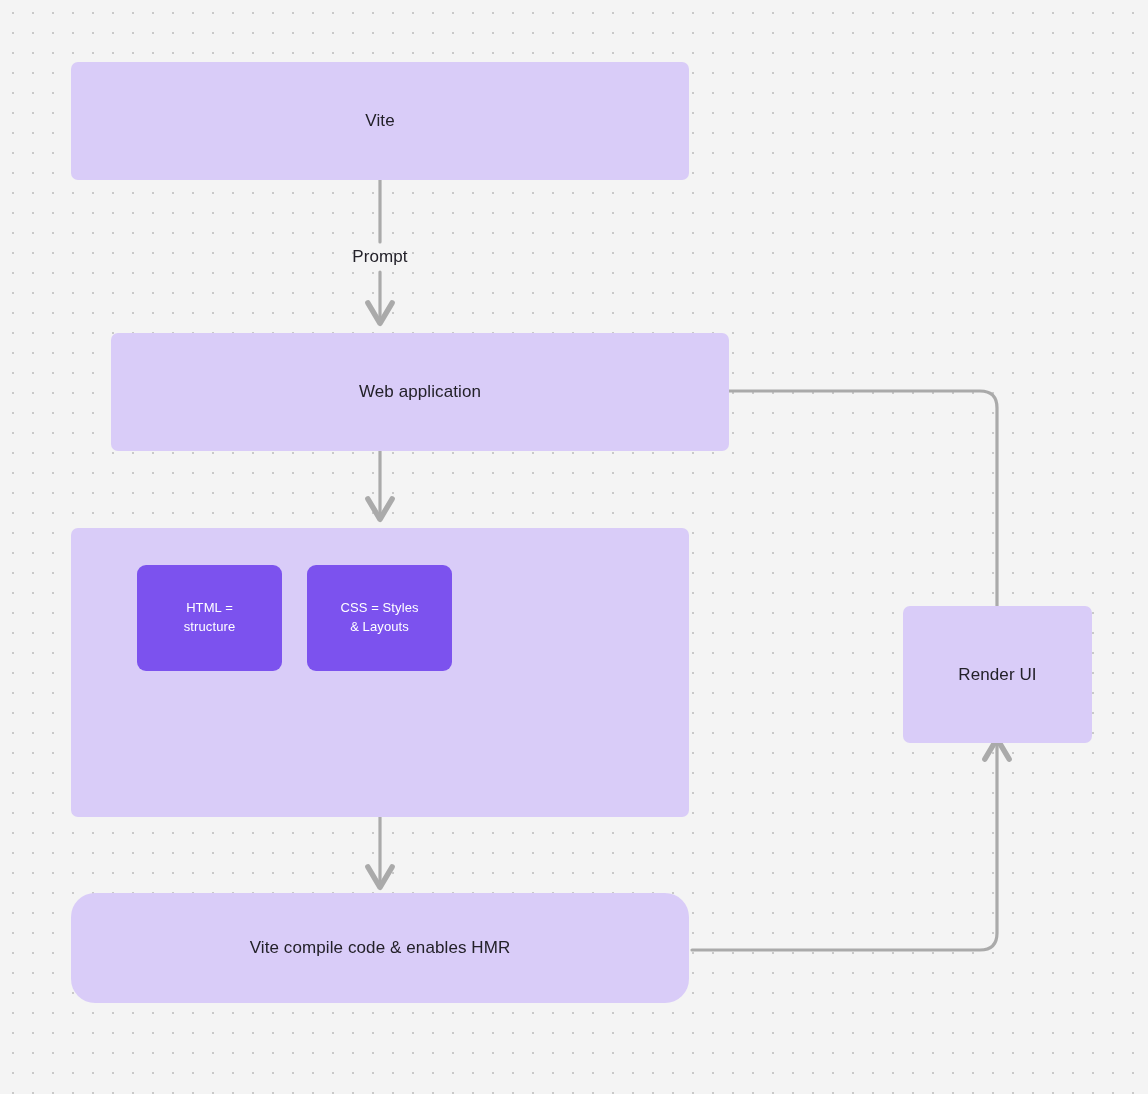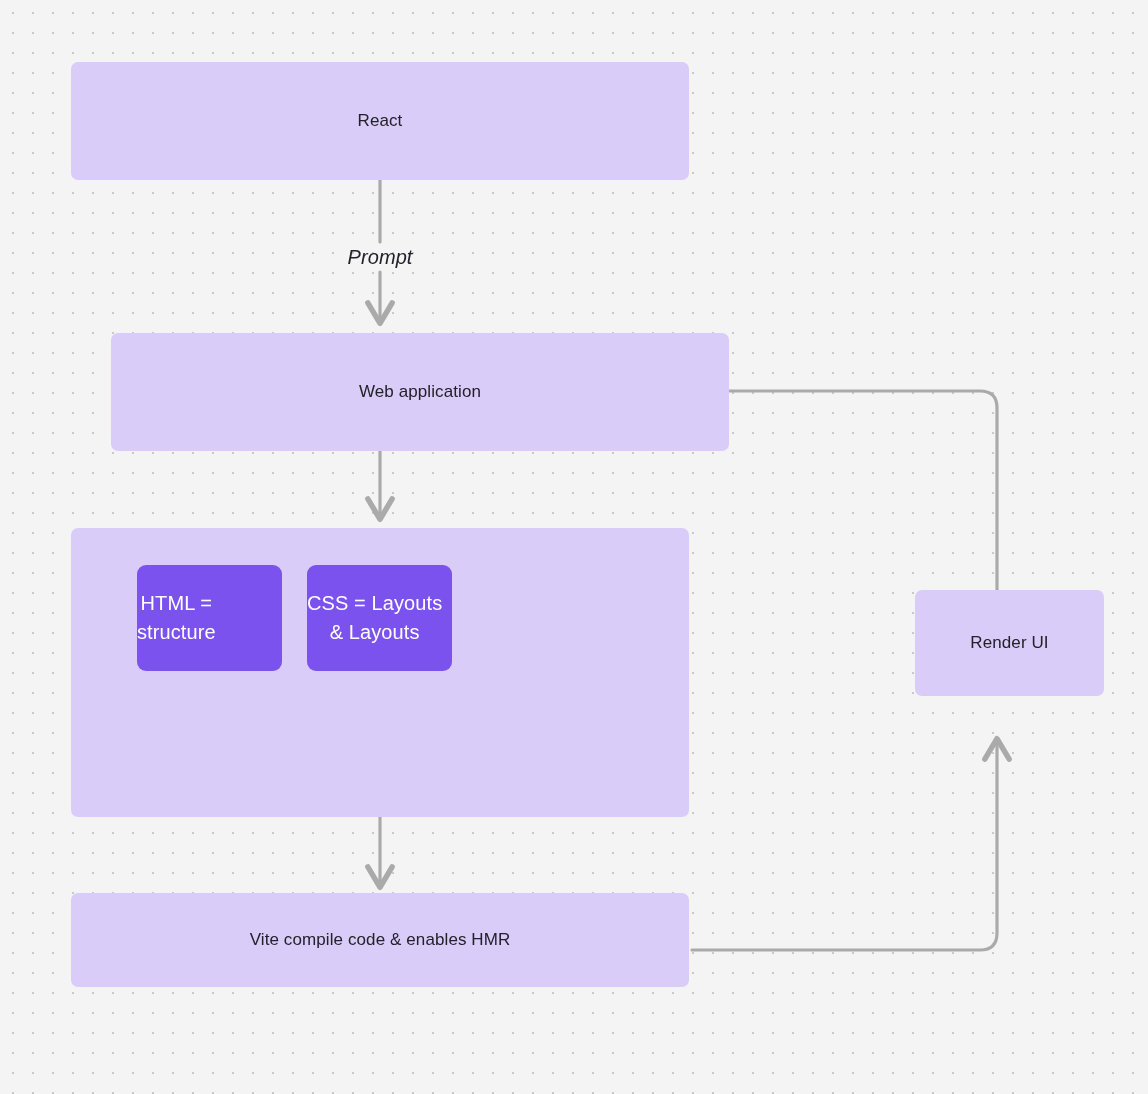--- a/index.html
+++ b/index.html
@@ -45,45 +45,45 @@
   }
   .node.group {
     align-items: flex-start;
     justify-content: flex-start;
   }
   .chip {
     position: absolute;
     box-sizing: border-box;
     display: flex;
     align-items: center;
+    justify-content: center;
     text-align: center;
     border-radius: 9px;
     background: #7c52ee;
     color: #ffffff;
-    font-size: 20px;
+    font-size: 13px;
     line-height: 1.45;
     letter-spacing: 0.1px;
   }
   .group-caption {
     position: absolute;
     color: #232129;
     font-size: 17px;
     text-align: center;
     width: 100%;
     left: 0;
   }
   .edge-label {
     position: absolute;
     color: #232129;
-    font-size: 20px;
+    font-size: 17px;
     background: transparent;
     white-space: nowrap;
     transform: translate(-50%, -50%);
     letter-spacing: 0.1px;
-    font-style: italic;
   }
 </style>
 </head>
 <body>
 
 <div id="canvas">
 
   <svg class="edges" viewBox="0 0 1148 1094" width="1148" height="1094">
     <defs>
       <marker id="arrowhead" markerWidth="10" markerHeight="10" refX="7.2" refY="5" orient="auto" markerUnits="strokeWidth">
@@ -109,47 +109,47 @@
     </g>
 
     <g>
       <path d="M 997 618 L 997 408 Q 997 391 980 391 L 706 391" fill="none" stroke="#aaaaaa" stroke-width="3.2" stroke-linecap="round" stroke-linejoin="round" marker-end="url(#arrowhead)"></path>
     </g>
   </svg>
 
   <div class="edge-label" style="left:380px; top:257px;">Prompt</div>
 
   <div class="node" style="left:71px; top:62px; width:618px; height:118px;">
-    <span>React</span>
+    <span>Vite</span>
   </div>
 
   <div class="node" style="left:71px; top:333px; width:618px; height:118px;margin-left:40px;">
     <span>Web application</span>
   </div>
 
   <div class="node group" style="left:71px; top:528px; width:618px; height:289px;">
 
     <div class="chip" style="left:66px; top:37px; width:145px; height:106px;">
       <span>
         <span>HTML =</span><br>
         <span>structure</span>
       </span>
     </div>
 
     <div class="chip" style="left:236px; top:37px; width:145px; height:106px;">
       <span>
-        <span>CSS = Layouts</span><br>
+        <span>CSS = Styles</span><br>
         <span>&amp; Layouts</span>
       </span>
     </div>
 
 
   </div>
 
-  <div class="node" style="left:71px; top:893px; width:618px; height:94px;">
+  <div class="node" style="left:71px; top:893px; width:618px; height:110px;border-radius:24px;">
     <span>Vite compile code &amp; enables HMR</span>
   </div>
 
-  <div class="node" style="left:903px; top:590px; width:189px; height:106px;margin-left:12px;">
+  <div class="node" style="left:903px; top:606px; width:189px; height:137px;">
     <span>Render UI</span>
   </div>
 
 </div>
 
 </body></html>

